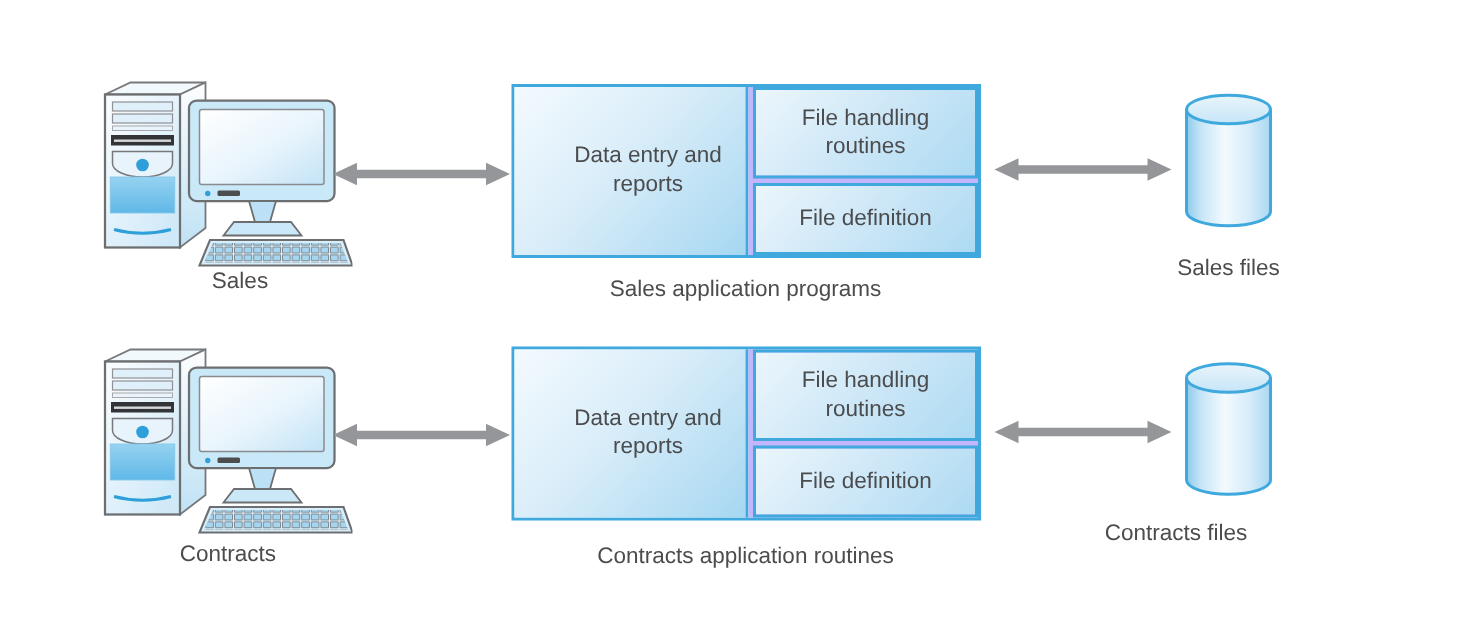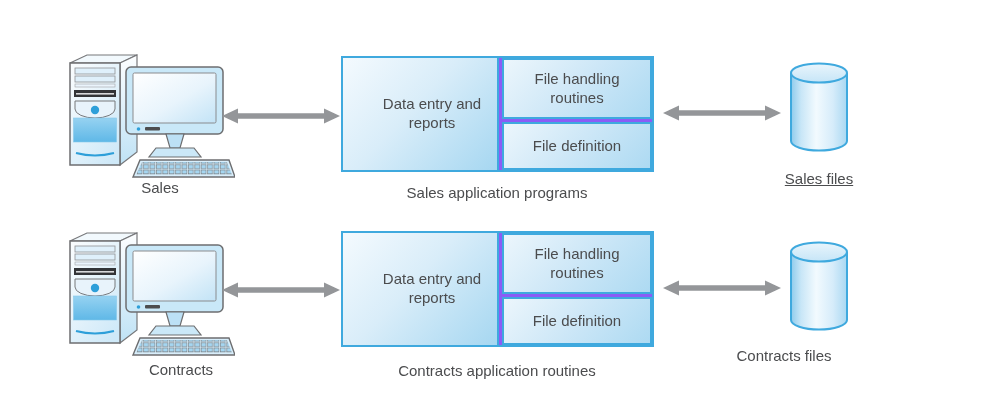--- a/index.html
+++ b/index.html
@@ -46,21 +46,21 @@
     background: linear-gradient(133deg, #f4fafe 0%, #d9edf9 45%, #a6d7f1 100%);
     padding-left: 24px;
   }
   .cell-left span, .rcell span { display: inline-block; width: 116px; }
   .rcol {
     flex: 1;
     display: flex;
     flex-direction: column;
     gap: 3px;
     padding-left: 3px;
-    background: #8b5cf6;
+    background: #c4b5fd;
   }
   .rcell {
     border: 2px solid #3fa9de;
     background: linear-gradient(133deg, #ecf6fc 0%, #cde7f7 50%, #addaf2 100%);
   }
   .rcell-top { height: 61px; flex: none; }
   .rcell-bottom { flex: 1; }
   .pc-svg { width: 175px; height: 128px; display: block; }
   .cyl-svg { width: 62px; height: 94px; display: block; }
   .arrow-svg { width: 122px; height: 18px; display: block; }
@@ -173,28 +173,28 @@
     <svg class="arrow-svg" viewBox="0 0 120 18">
         <use href="#arrow-shape"></use>
       </svg>
   </div>
 
   <div class="abs" style="left:788px; top:61px;">
     <svg class="cyl-svg" viewBox="0 0 62 94">
         <use href="#cyl-shape"></use>
       </svg>
   </div>
-  <div class="lbl" style="left:749px; top:170px; width:140px;text-decoration:underline;">Sales files</div>
+  <div class="lbl" style="left:749px; top:170px; width:140px;">Sales files</div>
 
   <div class="abs" style="left:60px; top:228px;">
     <svg class="pc-svg" viewBox="0 0 175 128">
         <use href="#pc-shape"></use>
       </svg>
   </div>
-  <div class="lbl" style="left:111px; top:361px; width:140px;">Contracts</div>
+  <div class="lbl" style="left:82px; top:361px; width:140px;">Contracts</div>
 
   <div class="abs" style="left:220px; top:281px;">
     <svg class="arrow-svg" viewBox="0 0 120 18">
         <use href="#arrow-shape"></use>
       </svg>
   </div>
 
   <div class="appbox" style="left:341px; top:231px;">
     <div class="cell cell-left">
       <span>Data entry and reports</span>

